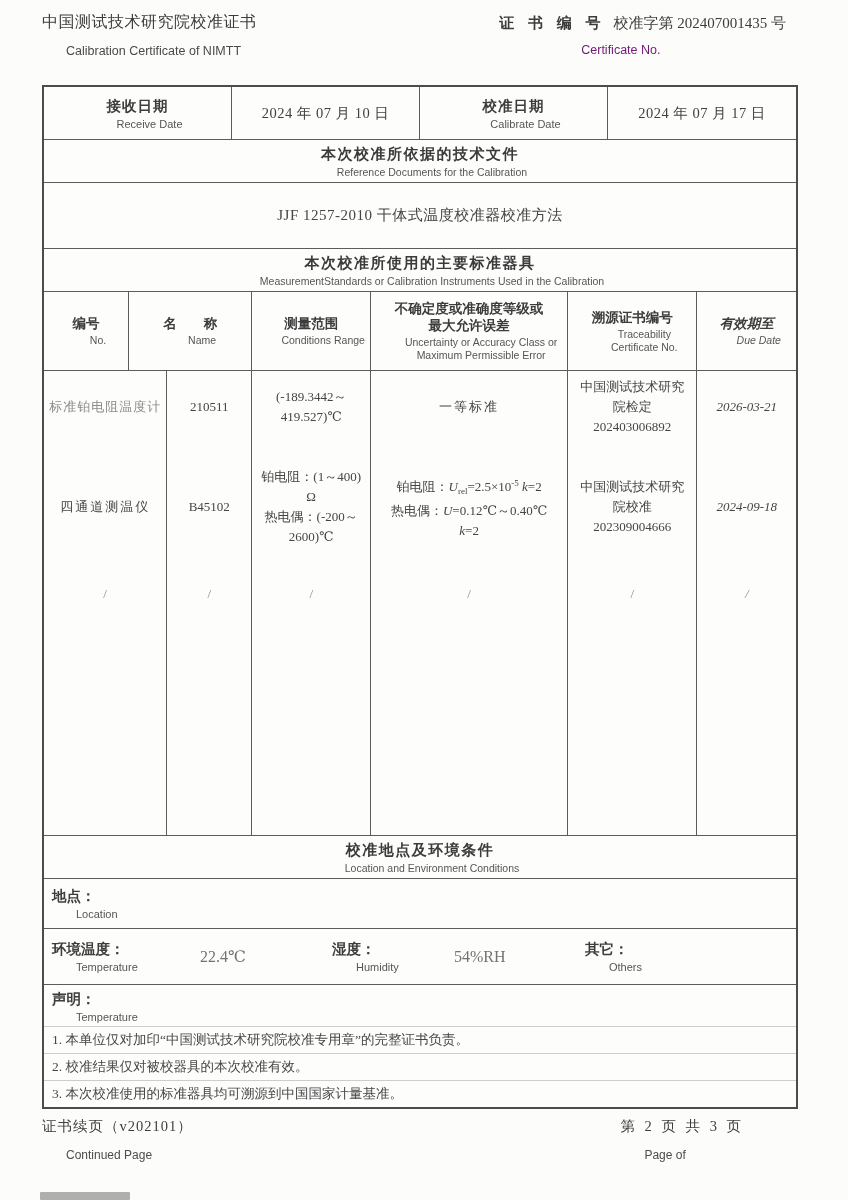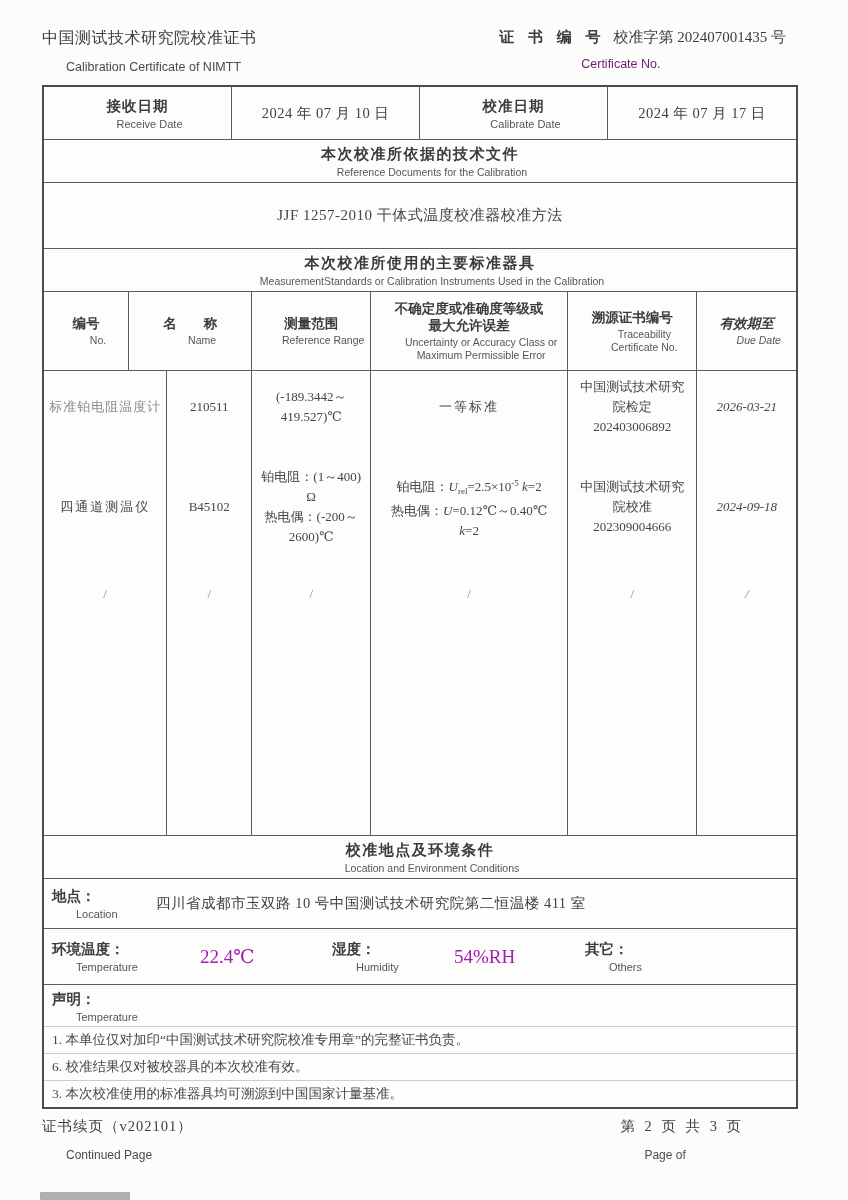--- a/index.html
+++ b/index.html
@@ -9,22 +9,22 @@
     width: 848px; height: 1200px;
     font-family: "Liberation Serif", "DejaVu Serif", serif;
     color: #414141;
     overflow: hidden;
   }
   .cn { font-family: "Liberation Serif", "DejaVu Serif", serif; }
   .en { font-family: "Liberation Sans", "DejaVu Sans", sans-serif; margin-left: 24px; }
 
   
   .doc-header {
-    position: absolute; left: 42px; top: 28px; width: 744px;
-    display: flex; justify-content: space-between; align-items: flex-start;
+    position: absolute; left: 42px; top: 12px; width: 744px;
+    display: flex; justify-content: space-between; align-items: center;
   }
   .hdr-title-cn { font-size: 16px; font-weight: 500; letter-spacing: 0.5px; color: #3c3c3c; }
   .hdr-title-en { font-size: 12.5px; color: #4a4a4a; margin-top: 11px; }
   .hdr-right { text-align: left; }
   .cert-line { font-size: 15px; color: #3c3c3c; white-space: nowrap; }
   .cert-label { font-weight: 600; letter-spacing: 5px; margin-right: 8px; }
   .cert-en { font-size: 12.5px; color: #701a75; margin-top: 10px; padding-left: 58px; }
 
   
   .main-table {
@@ -78,21 +78,21 @@
   .ital { font-style: italic; }
 
   
   .loc-row { height: 50px; display: flex; align-items: center; }
   .loc-label { width: 112px; padding-left: 8px; align-self: center; }
   .loc-label .lbl-cn { letter-spacing: 0; }
   .loc-value { font-size: 14.5px; color: #3f3f3f; letter-spacing: 0.5px; }
 
   .env-row { height: 56px; display: flex; align-items: center; }
   .env-label { padding-left: 8px; }
-  .env-val { font-size: 19px; color: #a21caf; display: flex; align-items: center; }
+  .env-val { font-size: 16px; color: #737373; display: flex; align-items: center; }
   .g1l { width: 120px; } .g1v { width: 160px; padding-left: 36px; }
   .g2l { width: 88px; }  .g2v { width: 165px; padding-left: 42px; }
   .g3l { flex: 1; }
 
   
   .decl-row { padding: 3px 0 0 0; }
   .decl-head { padding: 2px 8px 3px; }
   .decl-item {
     border-top: 1px solid #cdcdcb;
     font-size: 13.5px; color: #464646; padding: 4px 8px 4px 8px; line-height: 18px;
@@ -165,21 +165,21 @@
     <div class="hc c2">
       <div class="h-cn cn">编号</div>
       <div class="h-en en">No.</div>
     </div>
     <div class="hc c1">
       <div class="h-cn cn">名　　称</div>
       <div class="h-en en">Name</div>
     </div>
     <div class="hc c3">
       <div class="h-cn cn">测量范围</div>
-      <div class="h-en en">Reference Range</div>
+      <div class="h-en en">Conditions Range</div>
     </div>
     <div class="hc c4">
       <div class="h-cn cn">不确定度或准确度等级或</div>
       <div class="h-cn cn">最大允许误差</div>
       <div class="h-en en">Uncertainty or Accuracy Class or Maximum Permissible Error</div>
     </div>
     <div class="hc c5">
       <div class="h-cn cn">溯源证书编号</div>
       <div class="h-en en">Traceability Certificate No.</div>
     </div>
@@ -277,21 +277,20 @@
   <div class="section-head hline">
     <div class="t-cn cn">校准地点及环境条件</div>
     <div class="t-en en">Location and Environment Conditions</div>
   </div>
 
   <div class="loc-row hline">
     <div class="loc-label">
       <div class="lbl-cn cn">地点：</div>
       <div class="lbl-en en">Location</div>
     </div>
-    <div class="loc-value cn">四川省成都市玉双路 10 号中国测试技术研究院第二恒温楼 411 室</div>
   </div>
 
   <div class="env-row hline">
     <div class="env-label g1l">
       <div class="lbl-cn cn" style="letter-spacing:0">环境温度：</div>
       <div class="lbl-en en">Temperature</div>
     </div>
     <div class="env-val cn g1v">22.4℃</div>
     <div class="env-label g2l">
       <div class="lbl-cn cn" style="letter-spacing:0">湿度：</div>
@@ -303,21 +302,21 @@
       <div class="lbl-en en">Others</div>
     </div>
   </div>
 
   <div class="decl-row hline">
     <div class="decl-head">
       <div class="lbl-cn cn" style="letter-spacing:0">声明：</div>
       <div class="lbl-en en">Temperature</div>
     </div>
     <div class="decl-item cn">1. 本单位仅对加印“中国测试技术研究院校准专用章”的完整证书负责。</div>
-    <div class="decl-item cn">6. 校准结果仅对被校器具的本次校准有效。</div>
+    <div class="decl-item cn">2. 校准结果仅对被校器具的本次校准有效。</div>
     <div class="decl-item cn">3. 本次校准使用的标准器具均可溯源到中国国家计量基准。</div>
   </div>
 
 </div>
 
 <div class="doc-footer">
   <div>
     <div class="foot-cn cn">证书续页（v202101）</div>
     <div class="foot-en en">Continued Page</div>
   </div>

